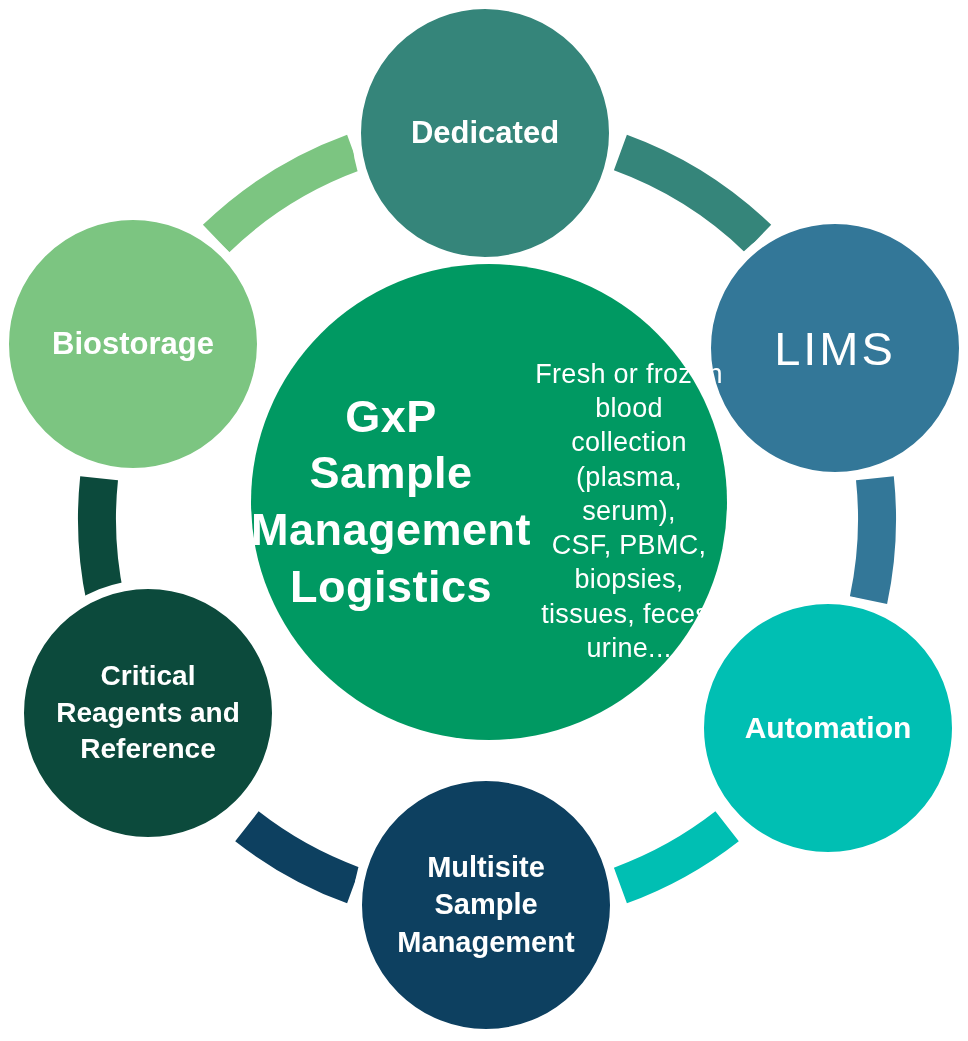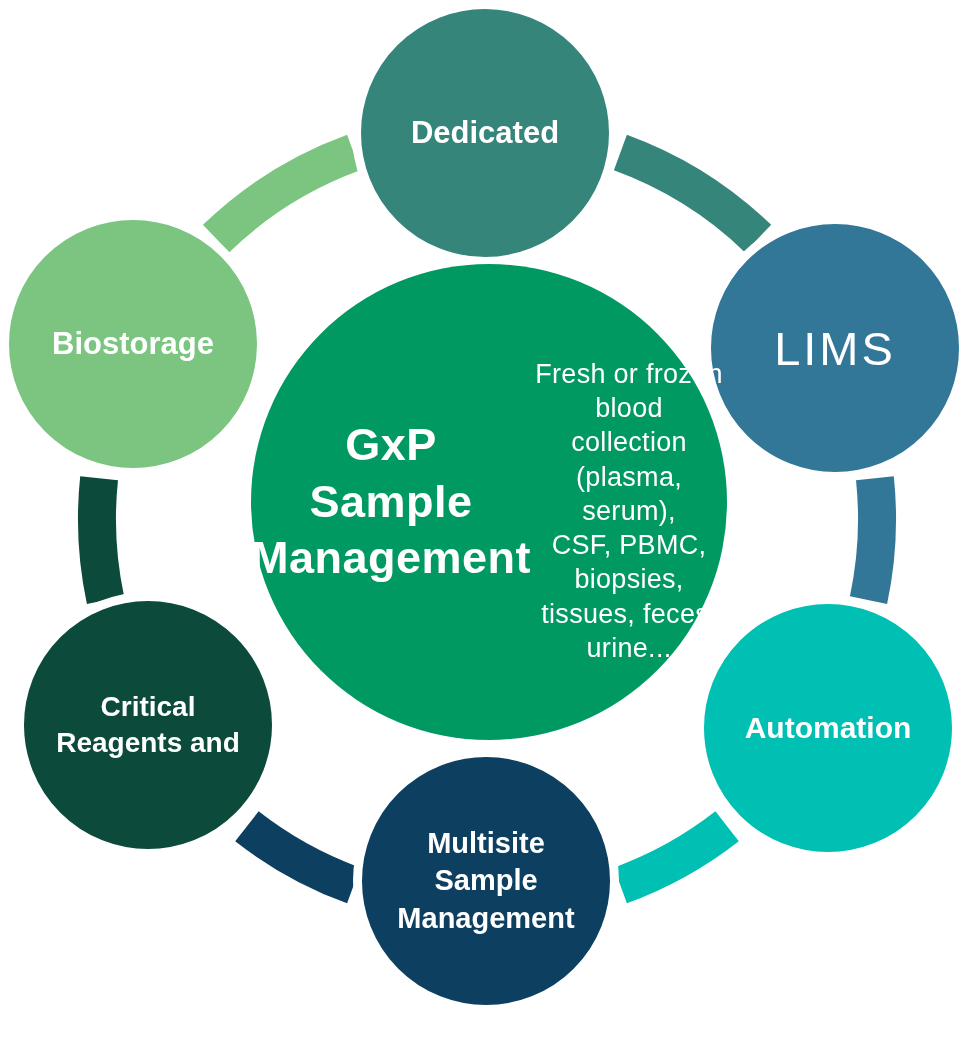--- a/index.html
+++ b/index.html
@@ -35,23 +35,23 @@
     color: #ffffff;
   }
   .node .line { white-space: nowrap; }
 
   .node-dedicated { left: 352px; top: 0px;   width: 266px; height: 266px;
                     font-size: 31px; font-weight: bold; line-height: 1.3; }
   .node-lims      { left: 702px; top: 215px; width: 266px; height: 266px;
                     font-size: 47px; font-weight: normal; letter-spacing: 3px; }
   .node-automation{ left: 695px; top: 595px; width: 266px; height: 266px;
                     font-size: 30px; font-weight: bold; }
-  .node-multisite { left: 353px; top: 748px; width: 266px; height: 266px;
+  .node-multisite { left: 353px; top: 772px; width: 266px; height: 266px;
                     font-size: 29px; font-weight: bold; line-height: 1.28; }
-  .node-critical  { left: 15px;  top: 592px; width: 266px; height: 266px;
+  .node-critical  { left: 15px;  top: 580px; width: 266px; height: 266px;
                     font-size: 28px; font-weight: bold; line-height: 1.3; }
   .node-biostorage{ left: 0px;   top: 211px; width: 266px; height: 266px;
                     font-size: 31px; font-weight: bold; }
 
   .center-circle {
     position: absolute;
     left: 251px; top: 264px;
     width: 476px; height: 476px;
     border-radius: 50%;
     display: flex;
@@ -103,31 +103,33 @@
 
   <div class="node node-multisite" style="background-color: rgb(13, 64, 96);">
     <div class="line">Multisite</div>
     <div class="line">Sample</div>
     <div class="line">Management</div>
   </div>
 
   <div class="node node-critical" style="background-color: rgb(12, 74, 60);">
     <div class="line">Critical</div>
     <div class="line">Reagents and</div>
+    <div class="line">Reference</div>
   </div>
 
   <div class="node node-biostorage" style="background-color: rgb(124, 197, 129);">
     <div class="line">Biostorage</div>
   </div>
 
   <div class="center-circle" style="background-color: rgb(0, 153, 98);">
     <div class="center-heading">
       <div class="line">GxP</div>
       <div class="line">Sample</div>
       <div class="line">Management</div>
+      <div class="line">Logistics</div>
     </div>
     <div class="center-subtitle">
       <div class="line">Fresh or frozen blood</div>
       <div class="line">collection (plasma, serum),</div>
       <div class="line">CSF, PBMC, biopsies,</div>
       <div class="line">tissues,  feces, urine...</div>
     </div>
   </div>
 
 </div>

